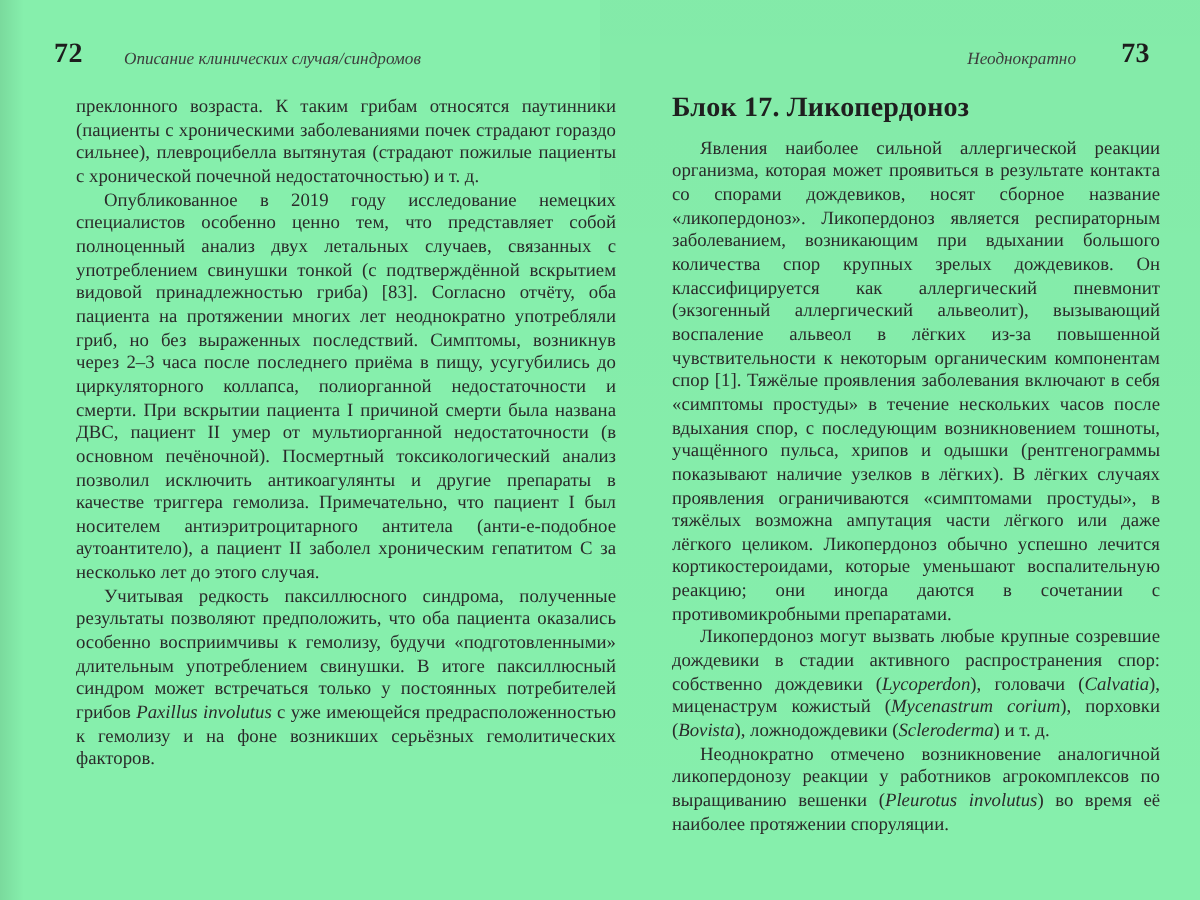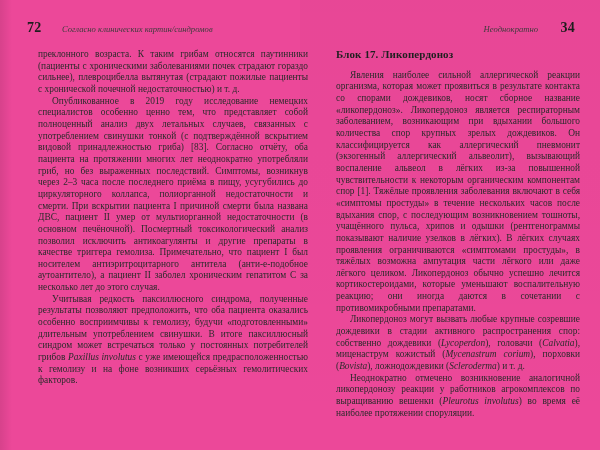--- a/index.html
+++ b/index.html
@@ -40,47 +40,47 @@
   .body-col {
     position: absolute; top: 49px;
     font-size: 9.4px; line-height: 11.65px;
     text-align: justify;
     hyphens: auto;
   }
   .page-left  .body-col { left: 38px; width: 270px; }
   .page-right .body-col { left: 36px; width: 244px; }
 
   .block-title {
-    font-weight: bold; font-size: 11px; color: #1f1f1f;
+    font-weight: bold; font-size: 14px; color: #1f1f1f;
     margin: 0 0 9px 0; text-align: left;
     letter-spacing: 0.1px;
   }
   .para { margin: 0; padding: 0; }
   .para.indent { text-indent: 14px; }
   .para i { font-style: italic; }
 </style>
 </head>
 <body>
 
-<div class="spread" style="background: #ec4899; color: rgb(43, 43, 43);">
+<div class="spread" style="background: #86efac; color: rgb(43, 43, 43);">
   <div class="edge-shadow-left"></div>
 
   <div class="page page-left">
     <div class="pg-num">72</div>
-    <div class="running-head">Согласно клинических картин/синдромов</div>
+    <div class="running-head">Описание клинических случая/синдромов</div>
     <div class="body-col">
         <p class="para"><span>преклонного возраста. К таким грибам относятся паутинники (пациенты с хроническими заболеваниями почек страдают гораздо сильнее), плевроцибелла вытянутая (страдают пожилые пациенты с хронической почечной недостаточностью) и т. д.</span></p>
         <p class="para indent"><span>Опубликованное в 2019 году исследование немецких специалистов особенно ценно тем, что представляет собой полноценный анализ двух летальных случаев, связанных с употреблением свинушки тонкой (с подтверждённой вскрытием видовой принадлежностью гриба) [83]. Согласно отчёту, оба пациента на протяжении многих лет неоднократно употребляли гриб, но без выраженных последствий. Симптомы, возникнув через 2–3 часа после последнего приёма в пищу, усугубились до циркуляторного коллапса, полиорганной недостаточности и смерти. При вскрытии пациента I причиной смерти была названа ДВС, пациент II умер от мультиорганной недостаточности (в основном печёночной). Посмертный токсикологический анализ позволил исключить антикоагулянты и другие препараты в качестве триггера гемолиза. Примечательно, что пациент I был носителем антиэритроцитарного антитела (анти-е-подобное аутоантитело), а пациент II заболел хроническим гепатитом С за несколько лет до этого случая.</span></p>
         <p class="para indent"><span>Учитывая редкость паксиллюсного синдрома, полученные результаты позволяют предположить, что оба пациента оказались особенно восприимчивы к гемолизу, будучи «подготовленными» длительным употреблением свинушки. В итоге паксиллюсный синдром может встречаться только у постоянных потребителей грибов </span><i>Paxillus involutus</i><span> с уже имеющейся предрасположенностью к гемолизу и на фоне возникших серьёзных гемолитических факторов.</span></p>
       </div>
   </div>
 
   <div class="page page-right">
     <div class="running-head">Неоднократно</div>
-    <div class="pg-num">34</div>
+    <div class="pg-num">73</div>
     <div class="body-col">
       <p class="block-title">Блок 17.  Ликопердоноз</p>
       <div>
           <p class="para indent"><span>Явления наиболее сильной аллергической реакции организма, которая может проявиться в результате контакта со спорами дождевиков, носят сборное название «ликопердоноз». Ликопердоноз является респираторным заболеванием, возникающим при вдыхании большого количества спор крупных зрелых дождевиков. Он классифицируется как аллергический пневмонит (экзогенный аллергический альвеолит), вызывающий воспаление альвеол в лёгких из-за повышенной чувствительности к некоторым органическим компонентам спор [1]. Тяжёлые проявления заболевания включают в себя «симптомы простуды» в течение нескольких часов после вдыхания спор, с последующим возникновением тошноты, учащённого пульса, хрипов и одышки (рентгенограммы показывают наличие узелков в лёгких). В лёгких случаях проявления ограничиваются «симптомами простуды», в тяжёлых возможна ампутация части лёгкого или даже лёгкого целиком. Ликопердоноз обычно успешно лечится кортикостероидами, которые уменьшают воспалительную реакцию; они иногда даются в сочетании с противомикробными препаратами.</span></p>
           <p class="para indent"><span>Ликопердоноз могут вызвать любые крупные созревшие дождевики в стадии активного распространения спор: собственно дождевики (</span><i>Lycoperdon</i><span>), головачи (</span><i>Calvatia</i><span>), миценаструм кожистый (</span><i>Mycenastrum corium</i><span>), порховки (</span><i>Bovista</i><span>), ложнодождевики (</span><i>Scleroderma</i><span>) и т. д.</span></p>
           <p class="para indent"><span>Неоднократно отмечено возникновение аналогичной ликопердонозу реакции у работников агрокомплексов по выращиванию вешенки (</span><i>Pleurotus involutus</i><span>) во время её наиболее протяжении споруляции.</span></p>
         </div>
     </div>
   </div>
 </div>

